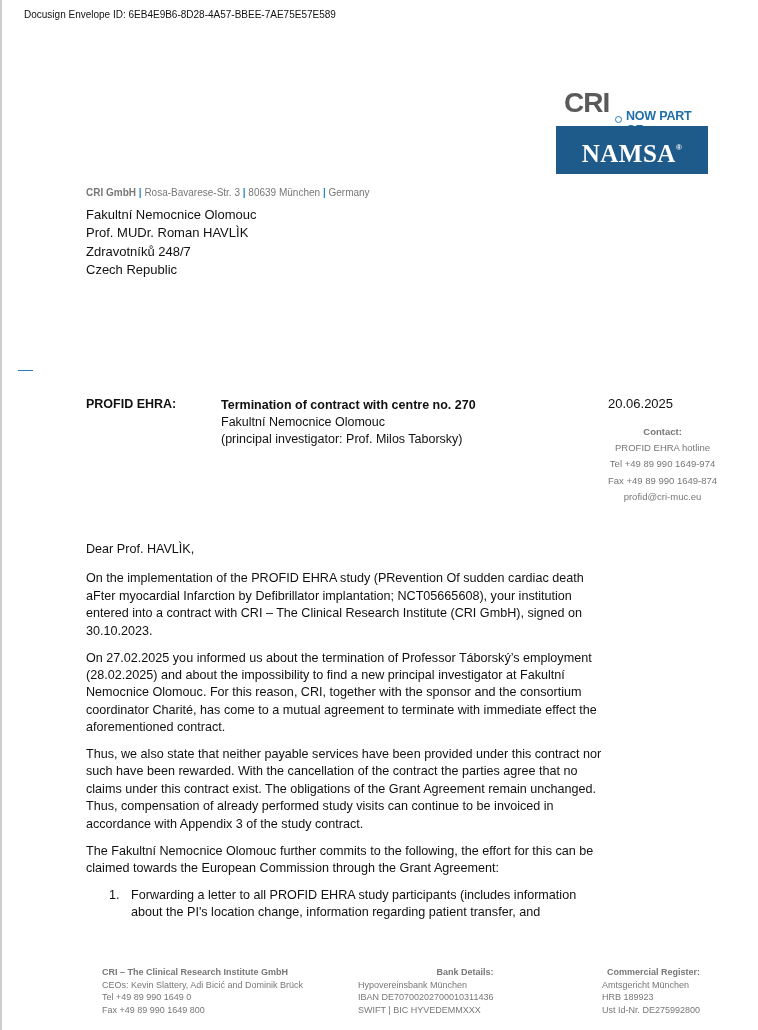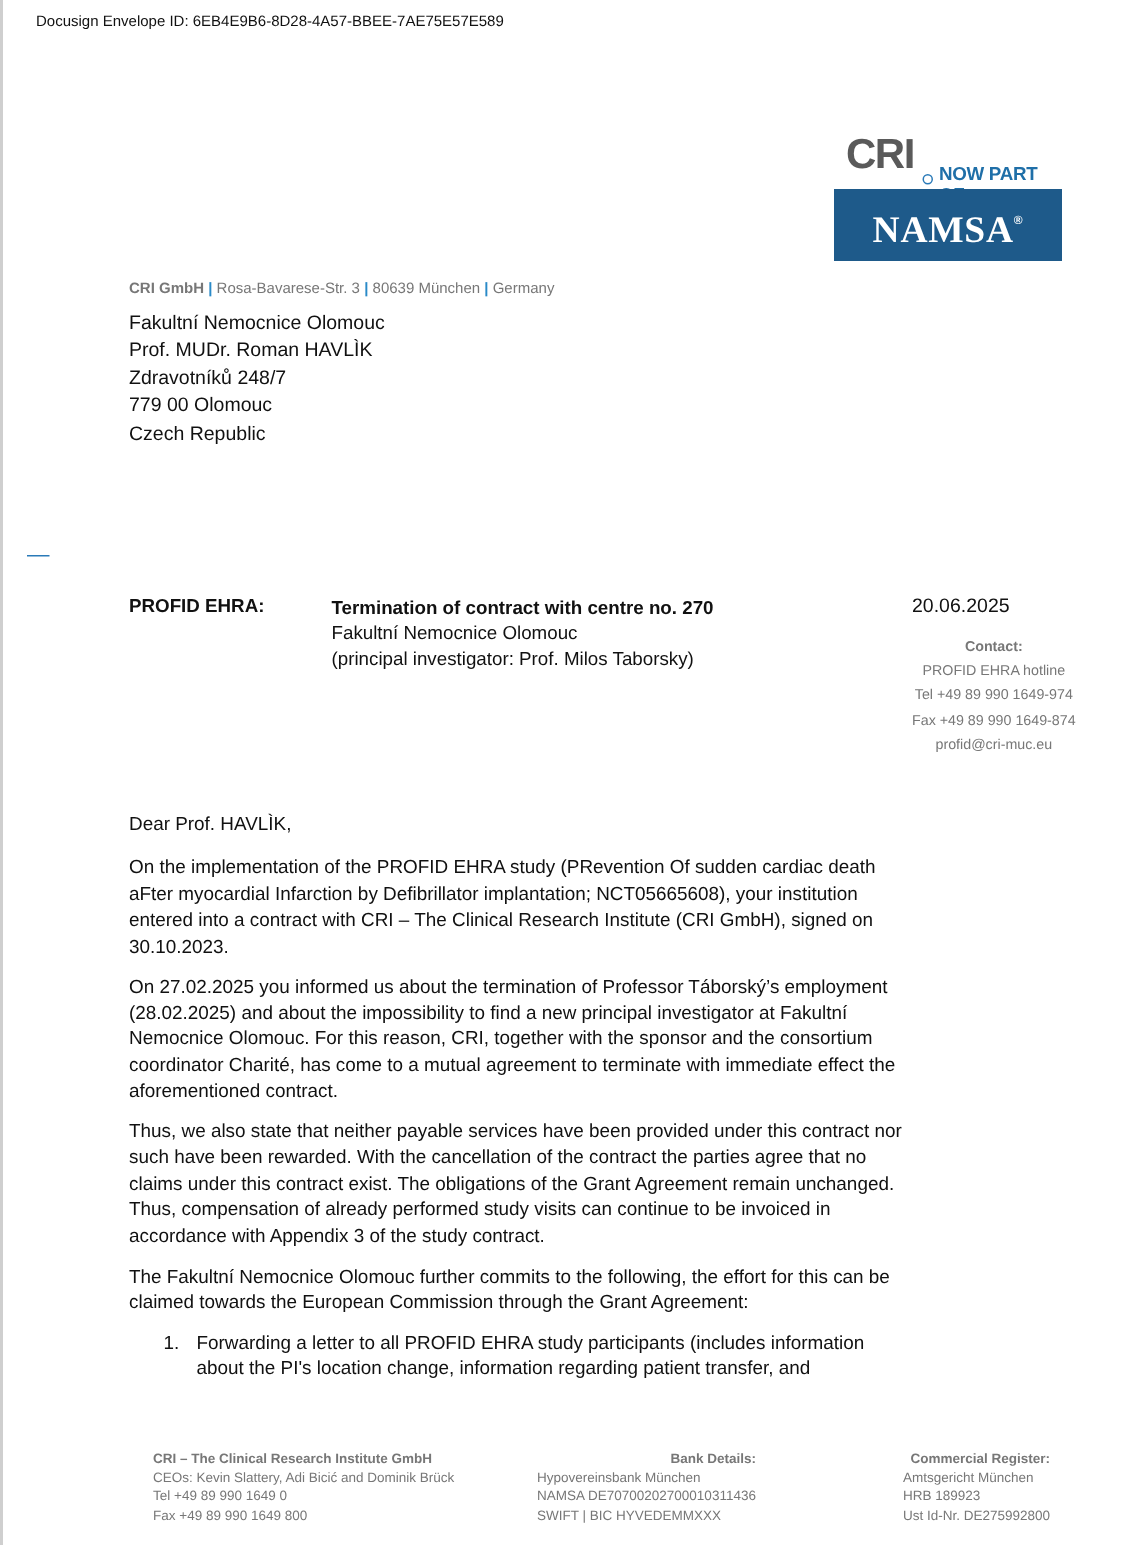--- a/index.html
+++ b/index.html
@@ -60,21 +60,20 @@
   <span class="sep">|</span>
   <span>80639 München</span>
   <span class="sep">|</span>
   <span>Germany</span>
 </div>
 
 <div class="address">
   <div>Fakultní Nemocnice Olomouc</div>
   <div>Prof. MUDr. Roman HAVLÌK</div>
   <div>Zdravotníků 248/7</div>
-  <div>779 00  Olomouc</div>
   <div>Czech Republic</div>
 </div>
 
 <div class="fold-mark"></div>
 
 <div class="subj-label">PROFID EHRA:</div>
 <div class="subj">
   <div class="title">Termination of contract with centre no. 270</div>
   <div>Fakultní Nemocnice Olomouc</div>
   <div>(principal investigator: Prof. Milos Taborsky)</div>
@@ -107,21 +106,21 @@
 <div class="footer f1">
   <div><b>CRI – The Clinical Research Institute GmbH</b></div>
   <div>CEOs: Kevin Slattery, Adi Bicić and Dominik Brück</div>
   <div>Tel  +49 89 990 1649 0</div>
   <div>Fax  +49 89 990 1649 800</div>
 </div>
 
 <div class="footer f2">
   <div class="hd">Bank Details:</div>
   <div>Hypovereinsbank München</div>
-  <div>NAMSA DE70700202700010311436</div>
+  <div>IBAN DE70700202700010311436</div>
   <div>SWIFT | BIC HYVEDEMMXXX</div>
 </div>
 
 <div class="footer f3">
   <div class="hd">Commercial Register:</div>
   <div>Amtsgericht München</div>
   <div>HRB 189923</div>
   <div>Ust Id-Nr. DE275992800</div>
 </div>
 

